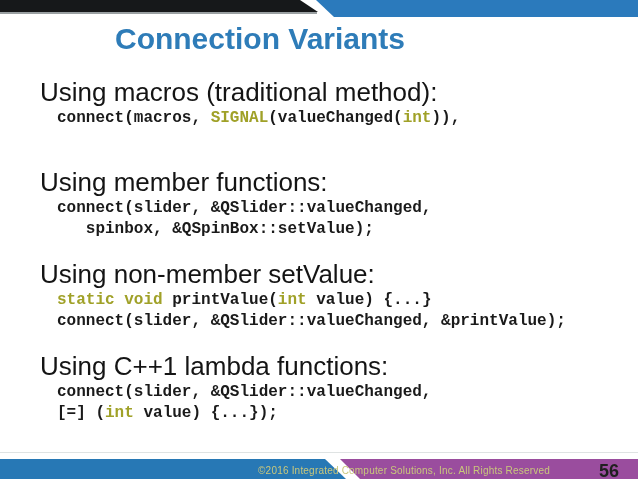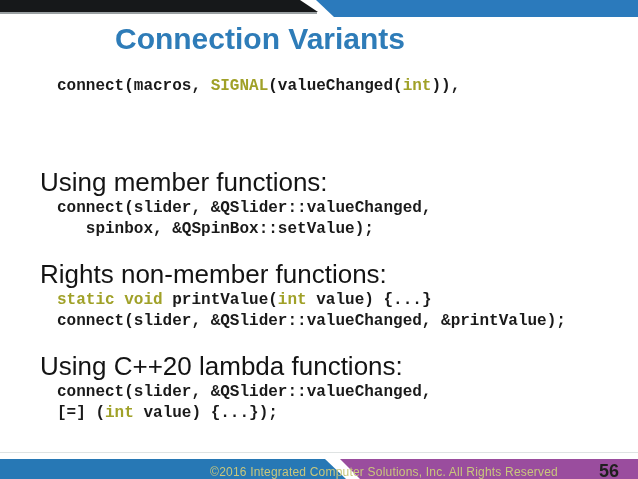--- a/index.html
+++ b/index.html
@@ -78,65 +78,66 @@
     position: absolute; top: 459px; left: 0; width: 638px; height: 20px;
     background: var(--footer-blue);
     clip-path: polygon(0 0, 325px 0, 346px 20px, 0 20px);
   }
   .footer-purple {
     position: absolute; top: 459px; left: 0; width: 638px; height: 20px;
     background: var(--footer-purple);
     clip-path: polygon(340px 0, 638px 0, 638px 20px, 360px 20px);
   }
   .footer-copyright {
-    position: absolute; top: 465px; right: 80px;
-    font-size: 12px; color: var(--copyright-khaki);
+    position: absolute; top: 465px; right: 88px;
+    font-size: 10px; color: var(--copyright-khaki);
     letter-spacing: 0.2px;
     margin-left: 15px;
   }
   .page-number {
     position: absolute; top: 461px; right: 19px;
     font-size: 18px; font-weight: bold; color: var(--page-num-dark);
   }
 </style>
 </head>
 <body>
 
 <div class="slide">
 
   <div class="top-blue"></div>
   <div class="top-black"></div>
   <div class="top-black-hairline"></div>
 
   <div class="slide-title">Connection Variants</div>
 
   <div class="section sec-1">
+    <h2 class="section-heading">Using macros (traditional method):</h2>
     <div class="code-block">
       <div class="code-line"><span>connect(macros, </span><span class="kw">SIGNAL</span><span>(valueChanged(</span><span class="kw">int</span><span>)),</span></div>
     </div>
   </div>
 
   <div class="section sec-2">
     <h2 class="section-heading">Using member functions:</h2>
     <div class="code-block">
       <div class="code-line"><span>connect(slider, &amp;QSlider::valueChanged,</span></div>
       <div class="code-line"><span>   spinbox, &amp;QSpinBox::setValue);</span></div>
     </div>
   </div>
 
   <div class="section sec-3">
-    <h2 class="section-heading">Rights non-member functions:</h2>
+    <h2 class="section-heading">Using non-member setValue:</h2>
     <div class="code-block">
       <div class="code-line"><span class="kw">static void</span><span> printValue(</span><span class="kw">int</span><span> value) {...}</span></div>
       <div class="code-line"><span>connect(slider, &amp;QSlider::valueChanged, &amp;printValue);</span></div>
     </div>
   </div>
 
   <div class="section sec-4">
-    <h2 class="section-heading">Using C++20 lambda functions:</h2>
+    <h2 class="section-heading">Using C++1 lambda functions:</h2>
     <div class="code-block">
       <div class="code-line"><span>connect(slider, &amp;QSlider::valueChanged,</span></div>
       <div class="code-line"><span>[=] (</span><span class="kw">int</span><span> value) {...});</span></div>
     </div>
   </div>
 
   <div class="footer-hairline"></div>
   <div class="footer-blue"></div>
   <div class="footer-purple"></div>
   <div class="footer-copyright">©2016 Integrated Computer Solutions, Inc. All Rights Reserved</div>

